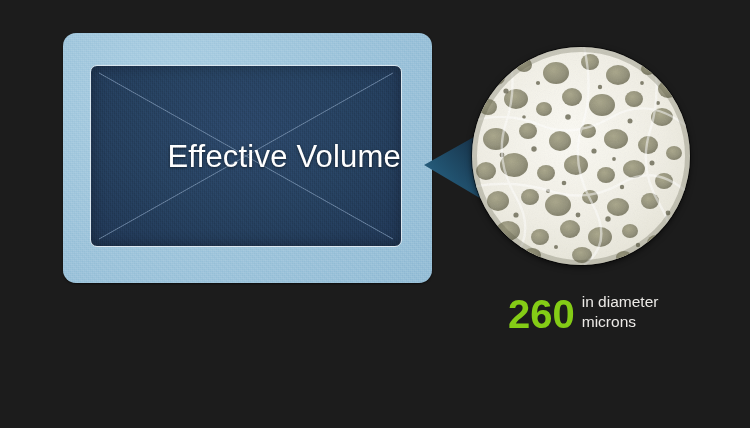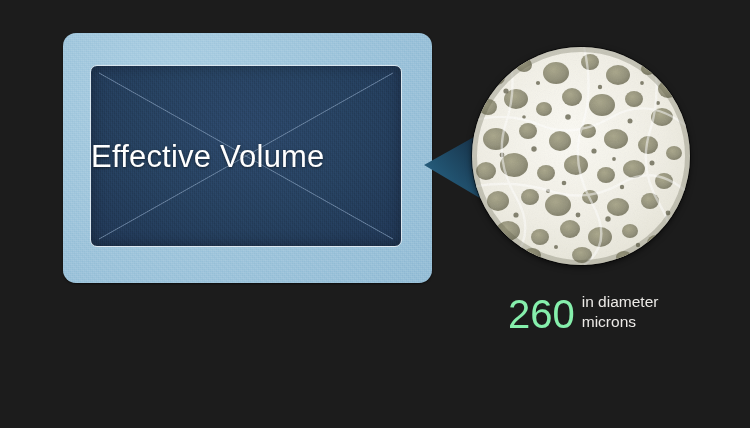--- a/index.html
+++ b/index.html
@@ -81,21 +81,21 @@
     display: block;
   }
 
   
   #panel-label {
     position: absolute;
     left: 0;
     right: 0;
     top: 50%;
     transform: translateY(-50%);
-    text-align: left;
+    text-align: right;
     color: #ffffff;
     font-size: 31px;
     font-weight: 300;
     letter-spacing: .2px;
     line-height: 1;
     white-space: nowrap;
     text-shadow: 0 1px 3px rgba(0,0,0,.55);
   }
 
   
@@ -124,24 +124,24 @@
   #caption {
     position: absolute;
     left: 508px;
     top: 292px;
     display: flex;
     align-items: flex-start;
     color: #ebe9e6;
   }
   #caption-number {
     font-size: 40px;
-    font-weight: 400;
+    font-weight: 700;
     line-height: 1;
     letter-spacing: 0px;
-    color: #86efac;
+    color: #84cc16;
     position: relative;
     top: 2px;
   }
   #caption-lines {
     margin-left: 7px;
     font-size: 15.5px;
     font-weight: 400;
     line-height: 1.26;
     color: #eceae7;
     position: relative;

